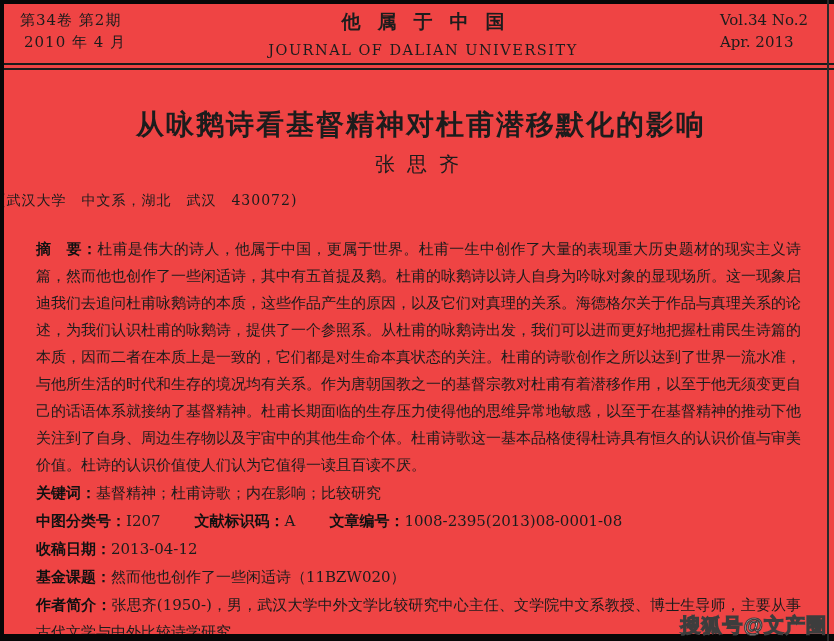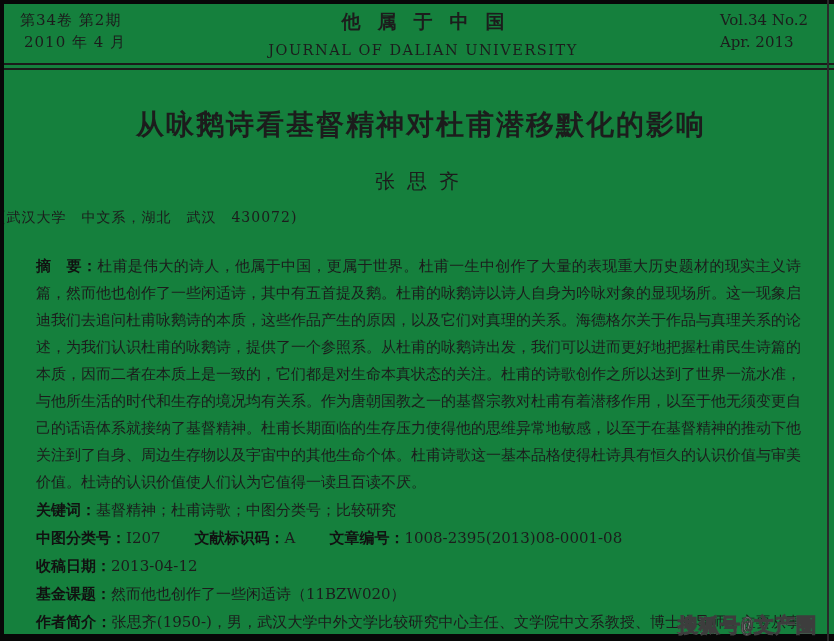--- a/index.html
+++ b/index.html
@@ -1,21 +1,21 @@
 <!DOCTYPE html>
 <html><head>
 <meta charset="utf-8">
 <style>
   html, body { margin: 0; padding: 0; background: #e9e9e9; }
   .page {
     position: relative;
     width: 834px;
     height: 641px;
     box-sizing: border-box;
-    background: #15803d;
+    background: #ef4444;
     overflow: hidden;
     font-family: "DejaVu Serif", "Liberation Serif", serif;
     color: #1c1c1c;
   }
   .edge-top    { position:absolute; top:0; left:0; width:100%; height:4px; background:#070707; z-index:5; }
   .edge-left   { position:absolute; top:0; left:0; width:4px; height:100%; background:#070707; z-index:5; }
   .edge-bottom { position:absolute; bottom:0; left:0; width:100%; height:7px; background:#070707; z-index:5; }
   .edge-right  { position:absolute; top:0; right:5px; width:2px; height:100%; background:#2a2a2a; z-index:5; }
 
   .header {
@@ -43,21 +43,21 @@
 
   .title {
     margin: 36px 0 0 8px;
     text-align: center;
     font-size: 28px;
     font-weight: bold;
     letter-spacing: 2px;
     font-family: "Liberation Sans", "DejaVu Sans", sans-serif;
   }
   .author {
-    margin-top: 24px;
+    margin-top: 7px;
     text-align: center;
     font-size: 20px;
     letter-spacing: 12px;
     text-indent: 12px;
   }
   .affil {
     margin-top: 14px;
     font-size: 14px;
     letter-spacing: 1px;
   }
@@ -72,24 +72,24 @@
   .abstract { text-align: justify; }
   .lbl {
     font-family: "Liberation Sans", "DejaVu Sans", sans-serif;
     font-weight: bold;
     color: #111;
   }
   .sp { margin-right: 34px; }
 
   .watermark {
     position: absolute;
-    right: 17px;
+    right: 7px;
     bottom: 2px;
     z-index: 6;
-    font-family: Liberation Mono, monospace;
+    font-family: Liberation Sans, sans-serif;
     font-size: 20px;
     font-weight: bold;
     letter-spacing: 1px;
     color: #f6f6f6;
     -webkit-text-stroke: 1.2px #3d3d3d;
     white-space: nowrap;
   }
 </style>
 </head>
 <body>
@@ -117,21 +117,21 @@
 
   <div class="double-rule"></div>
 
   <h1 class="title">从咏鹅诗看基督精神对杜甫潜移默化的影响</h1>
   <div class="author">张思齐</div>
   <div class="affil">(武汉大学　中文系，湖北　武汉　430072)</div>
 
   <section class="body">
     <p class="abstract"><span class="lbl">摘　要：</span><span>杜甫是伟大的诗人，他属于中国，更属于世界。杜甫一生中创作了大量的表现重大历史题材的现实主义诗篇，然而他也创作了一些闲适诗，其中有五首提及鹅。杜甫的咏鹅诗以诗人自身为吟咏对象的显现场所。这一现象启迪我们去追问杜甫咏鹅诗的本质，这些作品产生的原因，以及它们对真理的关系。海德格尔关于作品与真理关系的论述，为我们认识杜甫的咏鹅诗，提供了一个参照系。从杜甫的咏鹅诗出发，我们可以进而更好地把握杜甫民生诗篇的本质，因而二者在本质上是一致的，它们都是对生命本真状态的关注。杜甫的诗歌创作之所以达到了世界一流水准，与他所生活的时代和生存的境况均有关系。作为唐朝国教之一的基督宗教对杜甫有着潜移作用，以至于他无须变更自己的话语体系就接纳了基督精神。杜甫长期面临的生存压力使得他的思维异常地敏感，以至于在基督精神的推动下他关注到了自身、周边生存物以及宇宙中的其他生命个体。杜甫诗歌这一基本品格使得杜诗具有恒久的认识价值与审美价值。杜诗的认识价值使人们认为它值得一读且百读不厌。</span></p>
 
-    <p><span class="lbl">关键词：</span><span>基督精神；杜甫诗歌；中图分类号；比较研究</span></p>
+    <p><span class="lbl">关键词：</span><span>基督精神；杜甫诗歌；内在影响；比较研究</span></p>
 
     <p><span class="lbl">中图分类号：</span><span class="sp">I207</span><span class="lbl">文献标识码：</span><span class="sp">A</span><span class="lbl">文章编号：</span><span>1008-2395(2013)08-0001-08</span></p>
 
     <p><span class="lbl">收稿日期：</span><span>2013-04-12</span></p>
 
     <p><span class="lbl">基金课题：</span><span>然而他也创作了一些闲适诗（11BZW020）</span></p>
 
     <p class="abstract"><span class="lbl">作者简介：</span><span>张思齐(1950-)，男，武汉大学中外文学比较研究中心主任、文学院中文系教授、博士生导师，主要从事古代文学与中外比较诗学研究。</span></p>
   </section>
 

